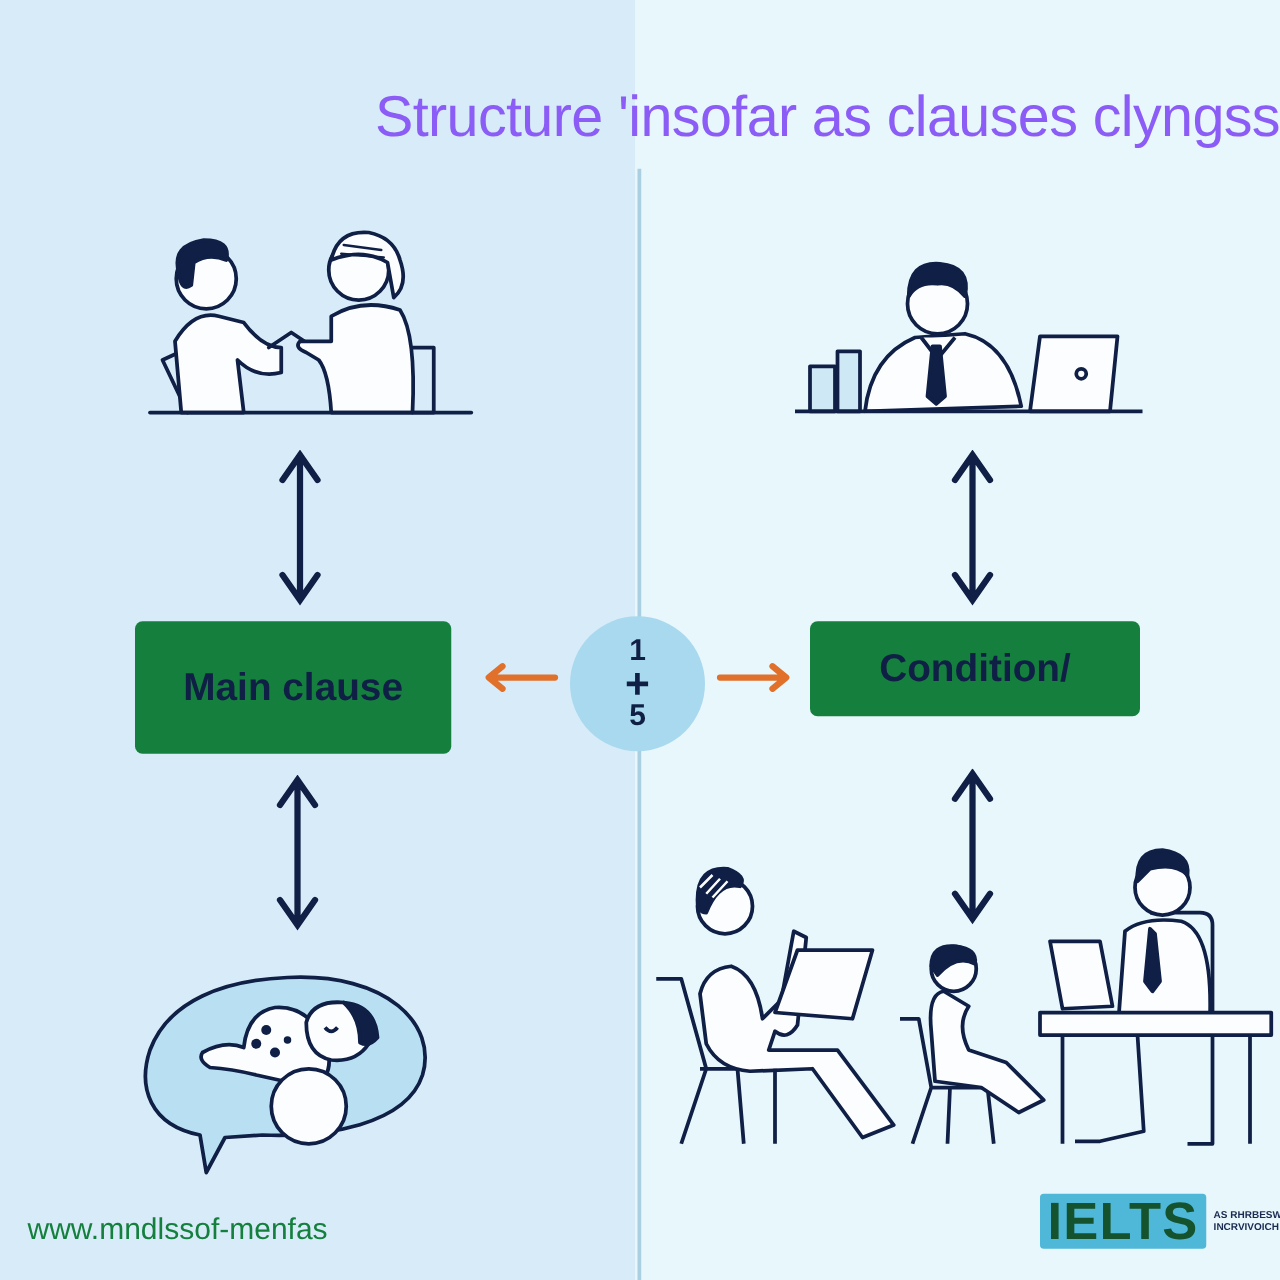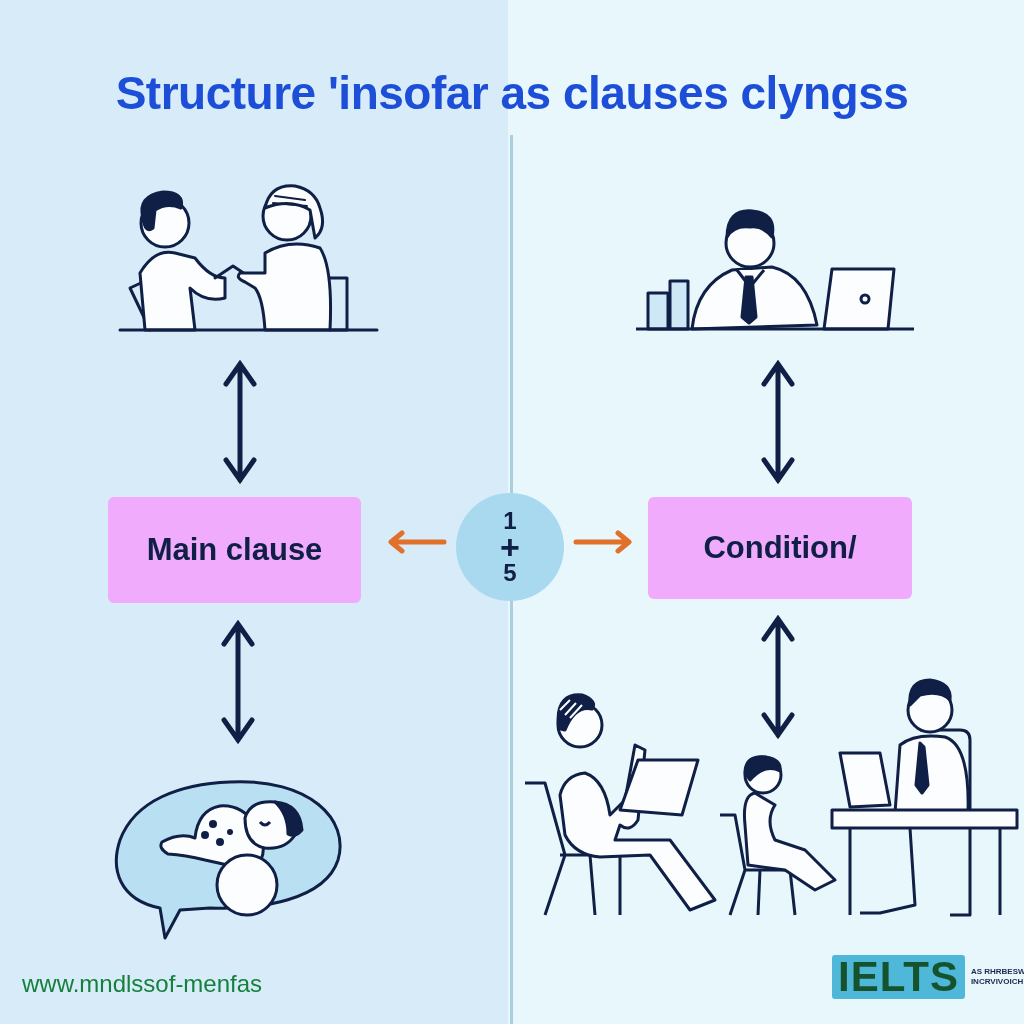--- a/index.html
+++ b/index.html
@@ -1,23 +1,23 @@
 <!DOCTYPE html>
 <html><head>
 <meta charset="utf-8">
 <style>
   html, body { margin:0; padding:0; }
   body { width:1024px; height:1024px; position:relative; overflow:hidden; font-family:"Liberation Sans", sans-serif; color:#0f1f45; }
   .panel-left { position:absolute; left:0; top:0; width:508px; height:1024px; background:#d7ecf8; }
   .panel-right { position:absolute; left:508px; top:0; width:516px; height:1024px; background:#e8f7fc; }
   .divider { position:absolute; left:510px; top:135px; width:3px; height:889px; background:#a9cfe0; }
-  .title { position:absolute; left:0; top:66px; width:1024px; text-align:center; font-size:46px; font-weight:700; color:#1d4ed8; letter-spacing:-0.5px; }
-  .box { position:absolute; background:#f0abfc; border-radius:6px; display:flex; flex-direction:column; align-items:center; justify-content:center; font-weight:700; font-size:31px; line-height:40px; color:#0f1f45; }
+  .title { position:absolute; left:0; top:66px; width:1024px; text-align:right; font-size:46px; font-weight:400; color:#8b5cf6; letter-spacing:-0.5px; }
+  .box { position:absolute; background:#15803d; border-radius:6px; display:flex; flex-direction:column; align-items:center; justify-content:center; font-weight:700; font-size:31px; line-height:40px; color:#0f1f45; }
   .box-left { left:108px; top:497px; width:253px; height:106px; }
-  .box-right { left:648px; top:497px; width:264px; height:102px; }
+  .box-right { left:648px; top:497px; width:264px; height:76px; }
   .circle { position:absolute; left:456px; top:493px; width:108px; height:108px; border-radius:50%; background:#a9d9ee; display:flex; flex-direction:column; align-items:center; justify-content:center; font-weight:700; color:#0f1f45; }
   .circle span { display:block; line-height:26px; }
   .c-num { font-size:24px; }
   .c-op { font-size:34px; }
   .arrow { position:absolute; }
   .footer-url { position:absolute; left:22px; top:970px; font-size:24px; color:#15803d; }
   .logo { position:absolute; left:832px; top:955px; display:flex; align-items:center; }
   .logo-text { font-weight:700; font-size:42px; color:#14532d; background:#4fb8d8; padding:0 6px; letter-spacing:1px; line-height:44px; border-radius:3px; }
   .logo-sub { margin-left:6px; font-size:8px; line-height:10px; font-weight:700; color:#1a2a50; width:70px; }
   .illus { position:absolute; }

